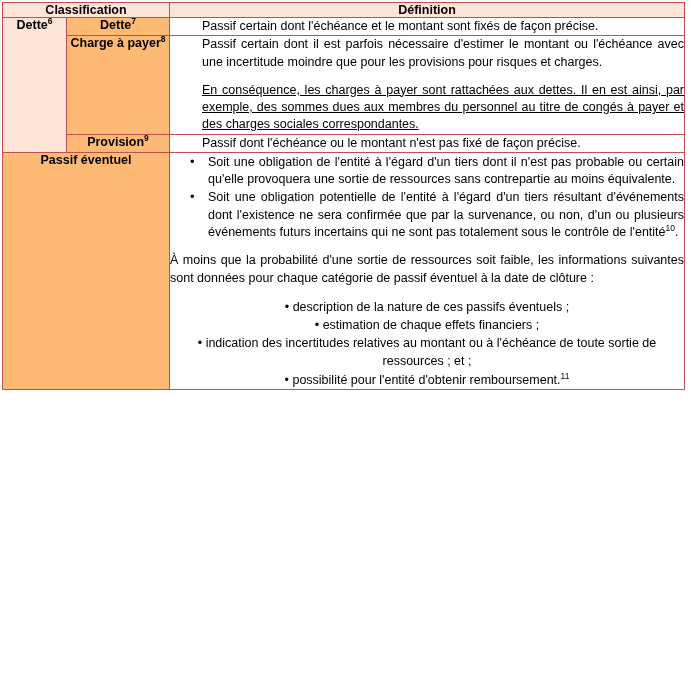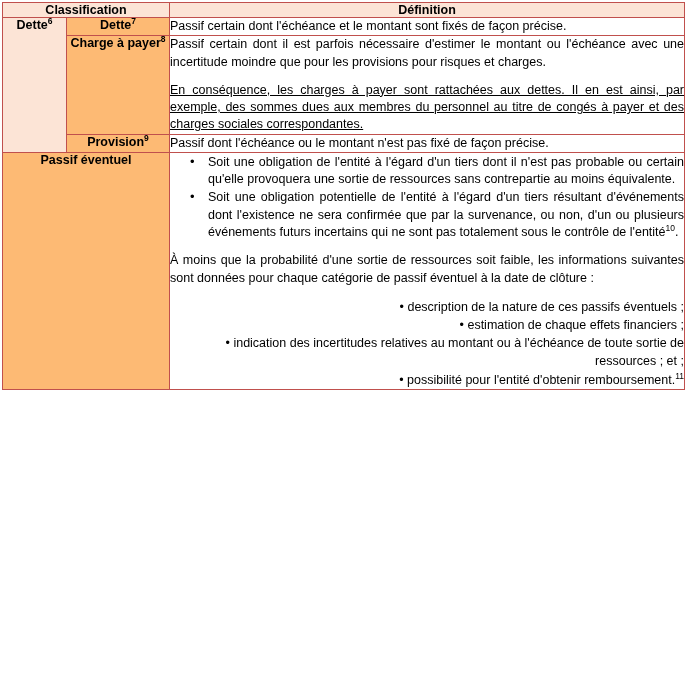--- a/index.html
+++ b/index.html
@@ -53,20 +53,21 @@
   }
   .def-cell {
     background: #ffffff;
     padding: 7px 9px 8px 9px;
     text-align: justify;
     text-justify: inter-word;
     line-height: 1.38;
   }
   .def-cell p {
     margin: 0 0 0 0;
+    padding-left: 32px;
   }
   .def-cell p + p {
     margin-top: 11px;
     text-decoration: underline;
   }
   sup {
     font-size: 8.5px;
     vertical-align: super;
     line-height: 0;
   }
@@ -90,21 +91,21 @@
     position: absolute;
     left: -18px;
     top: -1px;
     font-size: 13px;
   }
   .plain-list {
     margin: 0;
     line-height: 1.45;
   }
   .plain-list div {
-    text-align: right;
+    text-align: center;
   }
   .para-block {
     margin-top: 11px;
     text-align: justify;
     text-justify: inter-word;
     line-height: 1.4;
   }
   .para-block2 {
     margin-top: 11px;
     line-height: 1.45;

